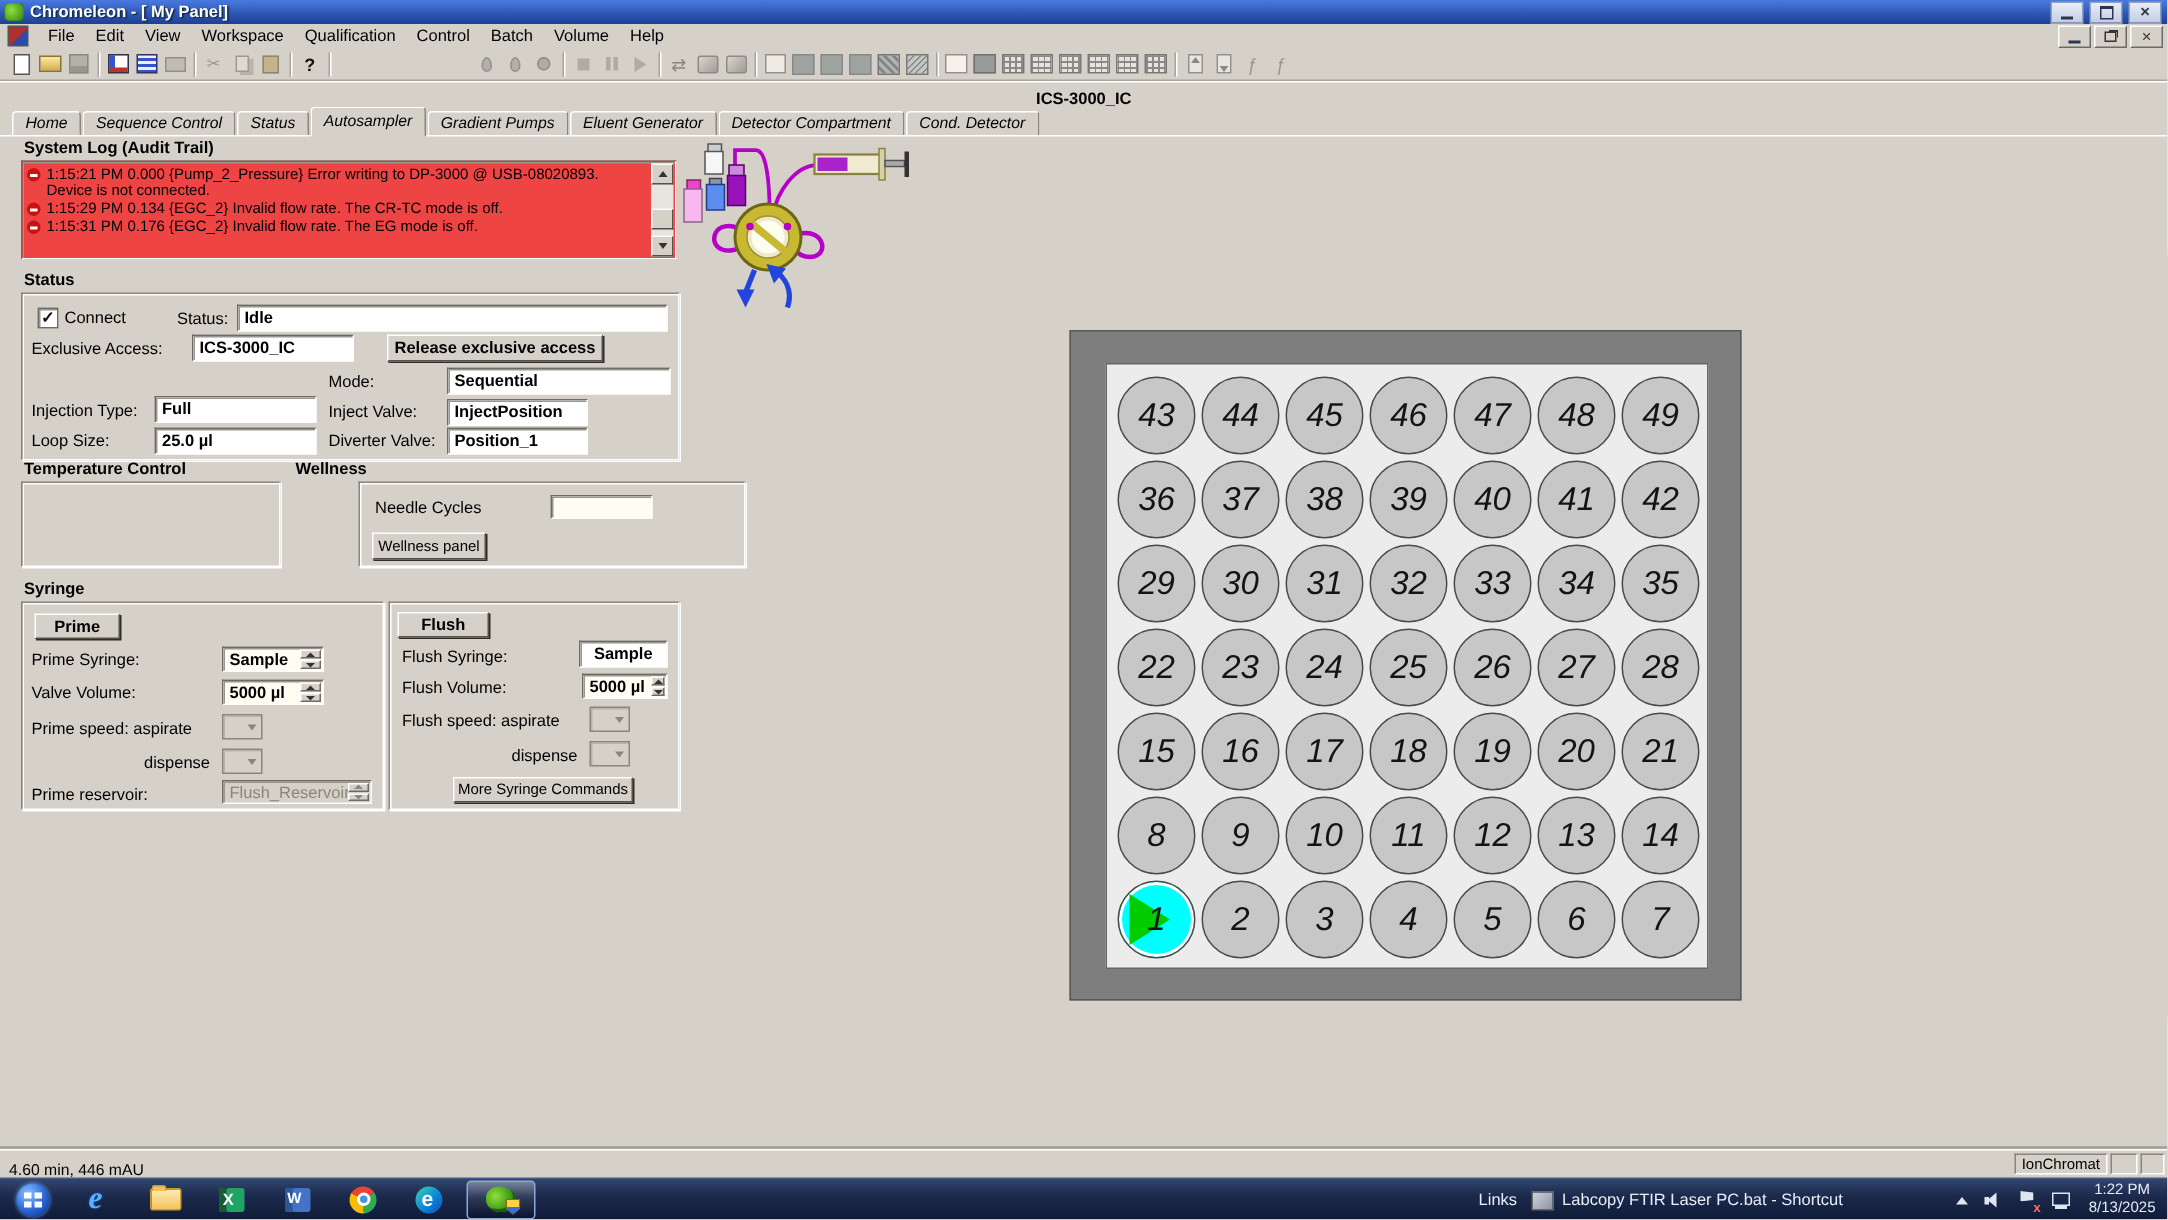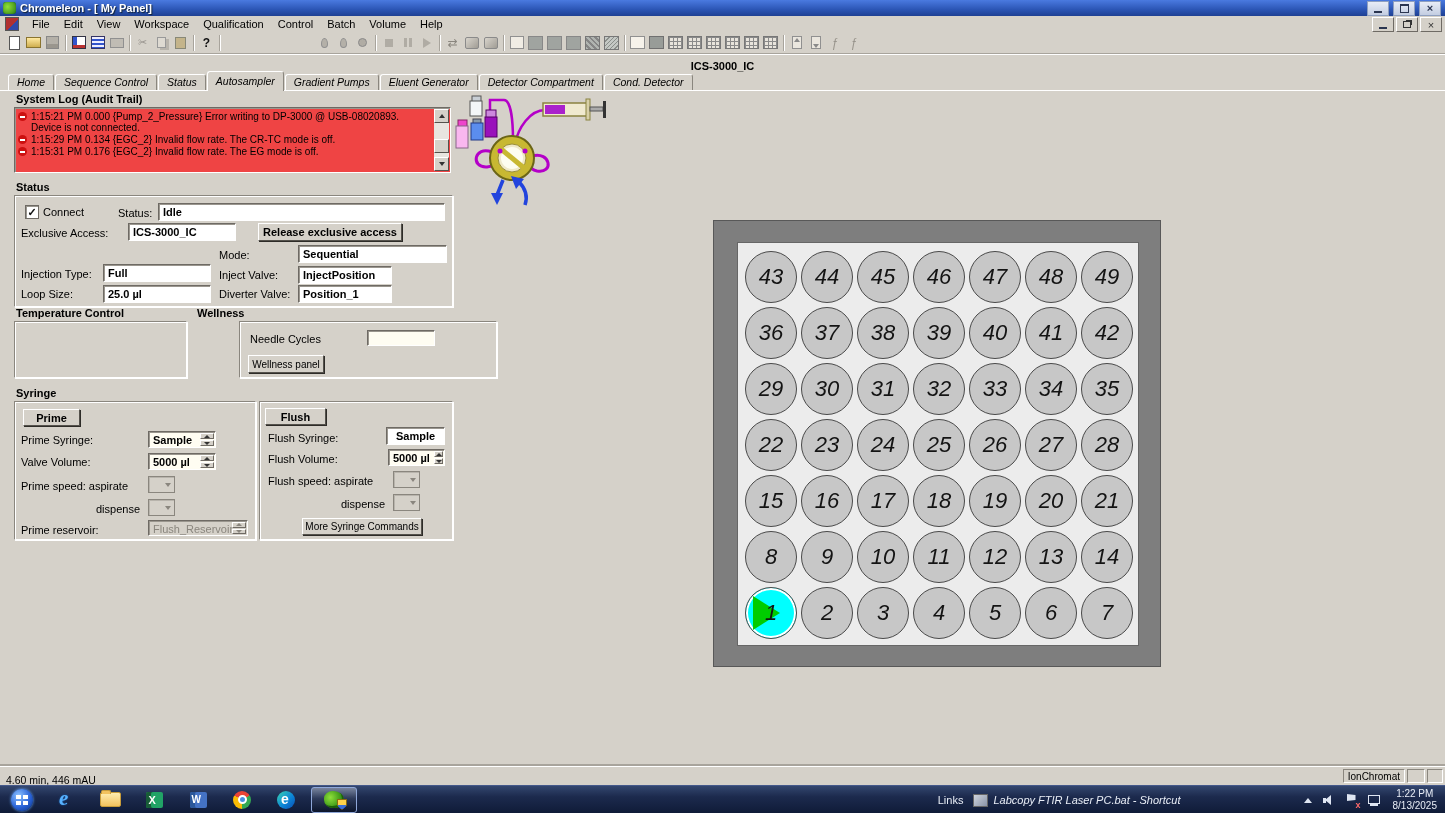--- a/index.html
+++ b/index.html
@@ -181,21 +181,21 @@
   .app-edge::after{content:"e";position:absolute;left:4px;top:0px;color:#fff;font-weight:bold;font-size:14px;}
   .app-chromeleon{width:20px;height:17px;border-radius:45% 55% 50% 50%;
     background:radial-gradient(circle at 32% 38%,#8fe03a,#2e8b12 70%);box-shadow:inset -2px -2px 0 #1c5e0a;}
   .app-chromeleon::after{content:"";position:absolute;right:-3px;bottom:-2px;width:8px;height:9px;
     background:linear-gradient(180deg,#ffd24a 50%,#3a6fd8 50%);border:1px solid #8a6a10;
     clip-path:polygon(0 0,100% 0,100% 60%,50% 100%,0 60%);}
   .tb-right{position:absolute;right:0;top:0;height:28px;display:flex;align-items:center;color:#e8edf6;font-size:11px;}
   .links-label{margin-right:10px;}
   .shortcut-ico{width:13px;height:11px;background:linear-gradient(135deg,#cfd4dc,#8a94a8);border:1px solid #666;
     margin-right:5px;position:relative;}
-  .shortcut-label{margin-right:116px;font-style:italic;}
+  .shortcut-label{margin-right:68px;}
   .ti{position:relative;width:16px;height:16px;margin:0 3px;flex:none;}
   .ti-chevron::after{content:"";position:absolute;left:4px;top:6px;width:0;height:0;
     border-left:4px solid transparent;border-right:4px solid transparent;border-bottom:5px solid #dfe6f2;}
   .ti-volume::before{content:"";position:absolute;left:1px;top:6px;width:3px;height:5px;background:#dfe6f2;}
   .ti-volume::after{content:"";position:absolute;left:3px;top:3px;width:0;height:0;
     border-top:5px solid transparent;border-bottom:5px solid transparent;border-right:6px solid #dfe6f2;}
   .ti-flag::before{content:"";position:absolute;left:3px;top:2px;width:9px;height:7px;background:#dfe6f2;
     clip-path:polygon(0 0,100% 15%,100% 85%,0 100%);}
   .ti-flag::after{content:"x";position:absolute;right:-1px;bottom:-2px;color:#ff6a6a;font-weight:bold;font-size:9px;}
   .ti-network::before{content:"";position:absolute;left:2px;top:3px;width:10px;height:7px;border:1px solid #dfe6f2;}

